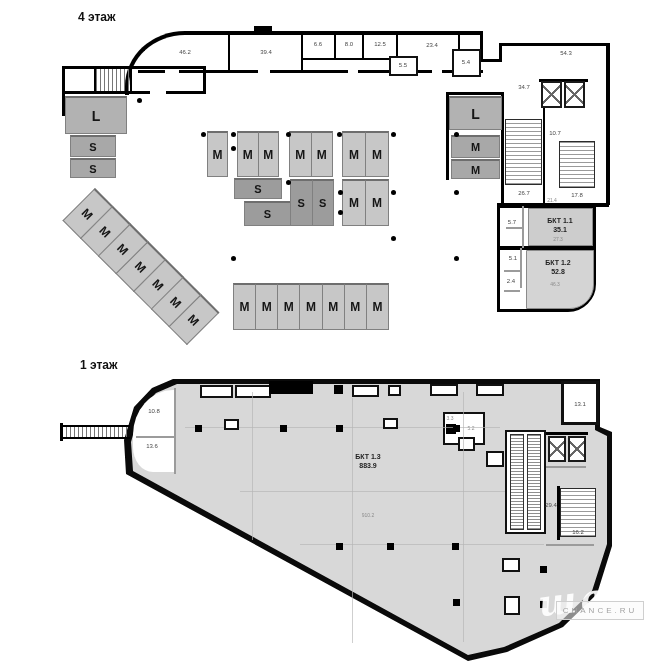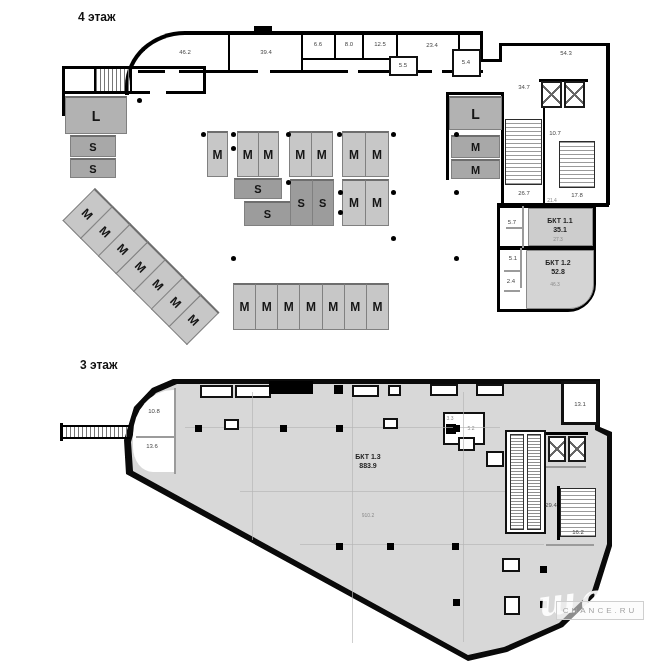--- a/index.html
+++ b/index.html
@@ -211,21 +211,21 @@
   <div class="lbl" style="left:512px;top:222px">5.7</div>
   <div class="lbl" style="left:513px;top:258px">5.1</div>
   <div class="lbl" style="left:511px;top:281px">2.4</div>
   <div class="lbl b" style="left:560px;top:220px">БКТ 1.1</div>
   <div class="lbl b" style="left:560px;top:229px">35.1</div>
   <div class="lbl dim" style="left:558px;top:239px">27.3</div>
   <div class="lbl b" style="left:558px;top:262px">БКТ 1.2</div>
   <div class="lbl b" style="left:558px;top:271px">52.8</div>
   <div class="lbl dim" style="left:555px;top:284px">46.3</div>
 
-  <div class="title" style="left:80px;top:358px">3 этаж</div>
+  <div class="title" style="left:80px;top:358px">1 этаж</div>
 
   <div class="f2outer"></div>
   <div class="f2inner"></div>
 
   <div class="fill" style="left:133px;top:390px;width:43px;height:82px;background:#fff;border-radius:40px 0 0 20px / 45px 0 0 25px"></div>
   <div class="thin" style="left:174px;top:388px;width:2px;height:86px"></div>
   <div class="thin" style="left:136px;top:436px;width:38px;height:2px"></div>
   <div class="lbl" style="left:154px;top:411px">10.8</div>
   <div class="lbl" style="left:152px;top:446px">13.6</div>
   <div class="wall" style="left:62px;top:425px;width:68px;height:2px"></div>

